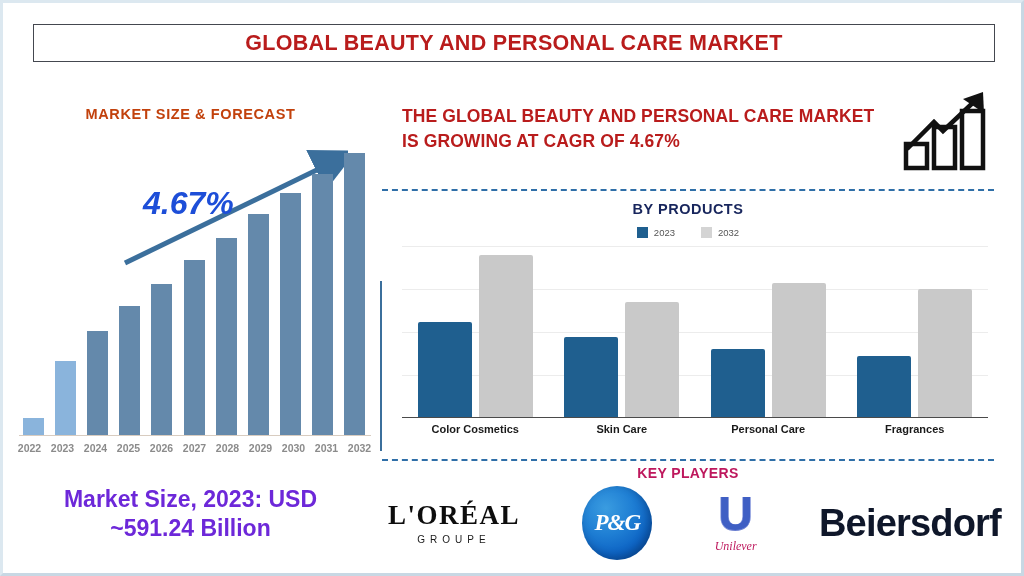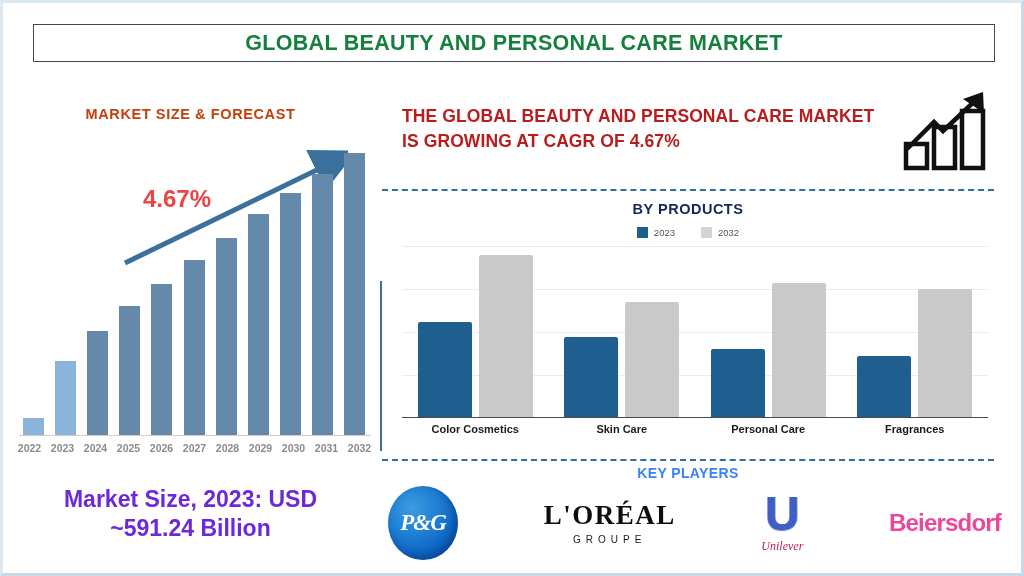--- a/index.html
+++ b/index.html
@@ -20,21 +20,21 @@
 
   
   .title-box {
     position:absolute; left:30px; top:21px; width:962px; height:38px;
     border:1.5px solid #44474f;
     display:flex; align-items:center; justify-content:center;
     background:#fff;
   }
   .title-text {
     font-size:21.5px; font-weight:bold; letter-spacing:.3px;
-    color:#15803d; white-space:nowrap;
+    color:#b91c1c; white-space:nowrap;
   }
 
   
   .v-divider {
     position:absolute; left:377px; top:278px; width:1.6px; height:170px;
     background:#3b6f9c;
   }
   .dashed {
     position:absolute; height:0;
     border-top:2.5px dashed #2f6fa8;
@@ -43,21 +43,21 @@
   .dash-bot   { left:379px; top:456px; width:612px; }
 
   
   .left-head {
     position:absolute; left:0px; top:103px; width:375px;
     text-align:center;
     font-size:14.5px; font-weight:bold; letter-spacing:.6px; color:#c2410c;
   }
   .cagr-left {
     position:absolute; left:140px; top:182px;
-    font-size:24px; font-weight:bold; color:#ef4444;
+    font-size:32px; font-weight:bold; color:#1d4ed8;font-style:italic;
   }
   .arrow-svg { position:absolute; left:110px; top:145px; }
 
   .lchart {
     position:absolute; left:14px; top:170px; width:355px; height:285px;
   }
   .lbars {
     position:absolute; left:0; bottom:22px; width:355px; height:250px;
     display:flex; align-items:flex-end; gap:0px;
   }
@@ -126,21 +126,21 @@
   }
   .rlabel {
     width:146.5px; text-align:center;
     font-size:11px; font-weight:bold; color:#1a1a1a;
   }
 
   
   .kp-title {
     position:absolute; left:379px; top:462px; width:612px;
     text-align:center;
-    font-size:14px; font-weight:bold; letter-spacing:.4px; color:#3b82f6;
+    font-size:14px; font-weight:bold; letter-spacing:.4px; color:#be185d;
   }
   .logos {
     position:absolute; left:379px; top:481px; width:625px; height:78px;
     display:flex; align-items:center; justify-content:space-between;
     padding:0 6px;
   }
   .logo { display:flex; flex-direction:column; align-items:center; }
 
   .loreal-name {
     font-size:27px; font-weight:bold; color:#0d0d0d;
@@ -165,21 +165,21 @@
     font-size:48px; font-weight:bold; line-height:.92;
     color:#3f5fc4; font-family:"Liberation Sans", sans-serif;
     text-shadow:0.7px 0 0 #7f92da, -0.7px 0 0 #8fa0e0, 0 0.7px 0 #6b7fd0;
   }
   .uni-name {
     font-size:12px; font-style:italic; color:#be185d;
     font-family:"Liberation Serif", serif; margin-top:2px;
   }
 
   .beiers {
-    font-size:24px; font-weight:bold; color:#ec4899;
+    font-size:38px; font-weight:bold; color:#0f172a;
     letter-spacing:-.8px;
   }
 </style>
 </head>
 <body>
 
 <div class="page">
 
   <div class="title-box">
     <div class="title-text">GLOBAL BEAUTY AND PERSONAL CARE MARKET</div>
@@ -313,28 +313,28 @@
     <div class="rlabel">Skin Care</div>
     <div class="rlabel">Personal Care</div>
     <div class="rlabel">Fragrances</div>
   </div>
 
   <div class="kp-title">KEY PLAYERS</div>
 
   <div class="logos">
 
     <div class="logo">
+      <div class="loreal-name">L'ORÉAL</div>
+      <div class="loreal-sub">GROUPE</div>
+    </div>
+
+    <div class="logo">
       <div class="pg-oval">
         <span class="pg-text">P&amp;G</span>
       </div>
-    </div>
-
-    <div class="logo">
-      <div class="loreal-name">L'ORÉAL</div>
-      <div class="loreal-sub">GROUPE</div>
     </div>
 
     <div class="logo">
       <div class="uni-u">U</div>
       <div class="uni-name">Unilever</div>
     </div>
 
     <div class="logo">
       <div class="beiers">Beiersdorf</div>
     </div>

